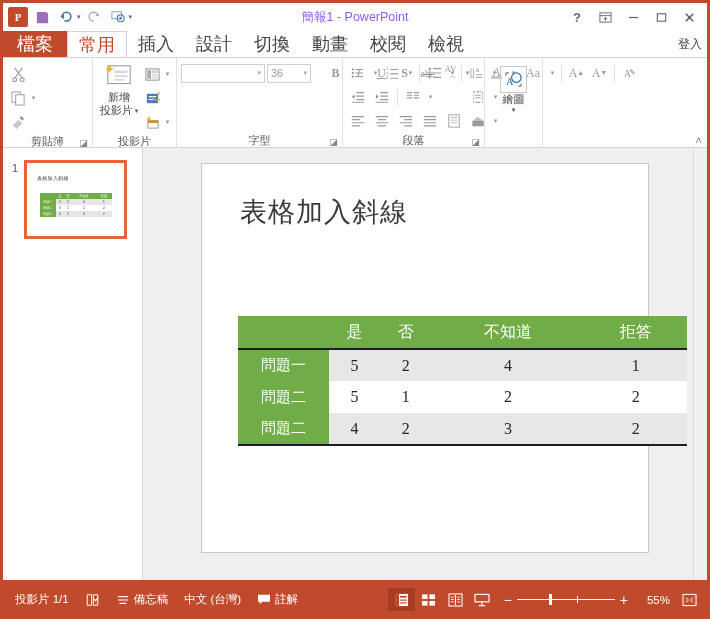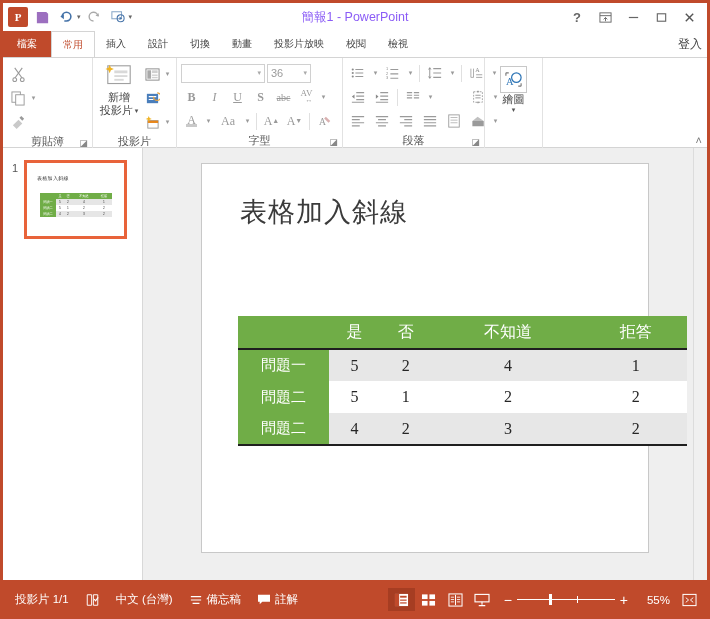--- a/index.html
+++ b/index.html
@@ -48,21 +48,21 @@
     justify-content: center; color: #666; font-size: 13px;
   }
   .wc svg { display: block; }
 
   
   .tabsrow {
     height: 26px; background: #fff; display: flex; align-items: flex-end;
     position: relative;
   }
   .tab {
-    font-size: 10px; color: #444; padding: 0 11px; height: 26px;
+    font-size: 18px; color: #444; padding: 0 11px; height: 26px;
     line-height: 26px; white-space: nowrap;
   }
   .tab.file {
     background: #C04A2B; color: #fff; padding: 0 14px; height: 26px;
   }
   .tab.active {
     color: #C04A2B; background: #fff;
     border-left: 1px solid #D4D4D4; border-right: 1px solid #D4D4D4;
     border-top: 1px solid #D4D4D4; position: relative; z-index: 3;
   }
@@ -305,21 +305,20 @@
     </div>
   </div>
 
   <div class="tabsrow">
     <div class="tab file">檔案</div>
     <div class="tab active">常用</div>
     <div class="tab">插入</div>
     <div class="tab">設計</div>
     <div class="tab">切換</div>
     <div class="tab">動畫</div>
-    <div class="tab">投影片放映</div>
     <div class="tab">校閱</div>
     <div class="tab">檢視</div>
     <div class="signin">登入</div>
   </div>
 
   <div class="ribbon">
 
     <div class="group" style="width:90px">
       <div class="group-body">
         <div class="smallcol">
@@ -406,21 +405,21 @@
             <span class="smcaret">▾</span>
           </div>
         </div>
       </div>
       <div class="group-label">
         <span>投影片</span>
       </div>
     </div>
 
     <div class="group fontgroup">
-      <div class="group-body" style="flex-direction:column;gap:2px;padding-top:4px;">
+      <div class="group-body" style="flex-direction:row;gap:14px;padding-top:4px;">
         <div class="frow">
           <div class="fontbox">
             <span></span>
             <span style="color:#aaa;font-size:7px;margin-left:4px;">▾</span>
           </div>
           <div class="sizebox">
             <span>36</span>
             <span style="color:#aaa;font-size:7px;">▾</span>
           </div>
         </div>
@@ -699,27 +698,27 @@
       <span>投影片 1/1</span>
     </div>
     <div class="sb-item">
       <svg width="15" height="14" viewBox="0 0 16 16">
           <path d="M2 2h5v12H2z" fill="none" stroke="#fff" stroke-width="1.1"></path>
           <path d="M9 2h5v12H9z" fill="none" stroke="#fff" stroke-width="1.1"></path>
           <path d="M10 7l1.5 2 3-4" stroke="#fff" stroke-width="1.3" fill="none"></path>
         </svg>
     </div>
     <div class="sb-item">
-      <span>中文 (台灣)</span>
-    </div>
-    <div class="sb-item">
       <svg width="14" height="12" viewBox="0 0 16 14">
           <path d="M2 3h12M2 7h12M4 11h8" stroke="#fff" stroke-width="1.3"></path>
         </svg>
       <span>備忘稿</span>
+    </div>
+    <div class="sb-item">
+      <span>中文 (台灣)</span>
     </div>
     <div class="sb-item">
       <svg width="14" height="12" viewBox="0 0 16 14">
           <path d="M1 1h14v8H6l-3 3V9H1z" fill="#fff"></path>
         </svg>
       <span>註解</span>
     </div>
 
     <div class="sb-right">
       <div class="viewbtn active">

